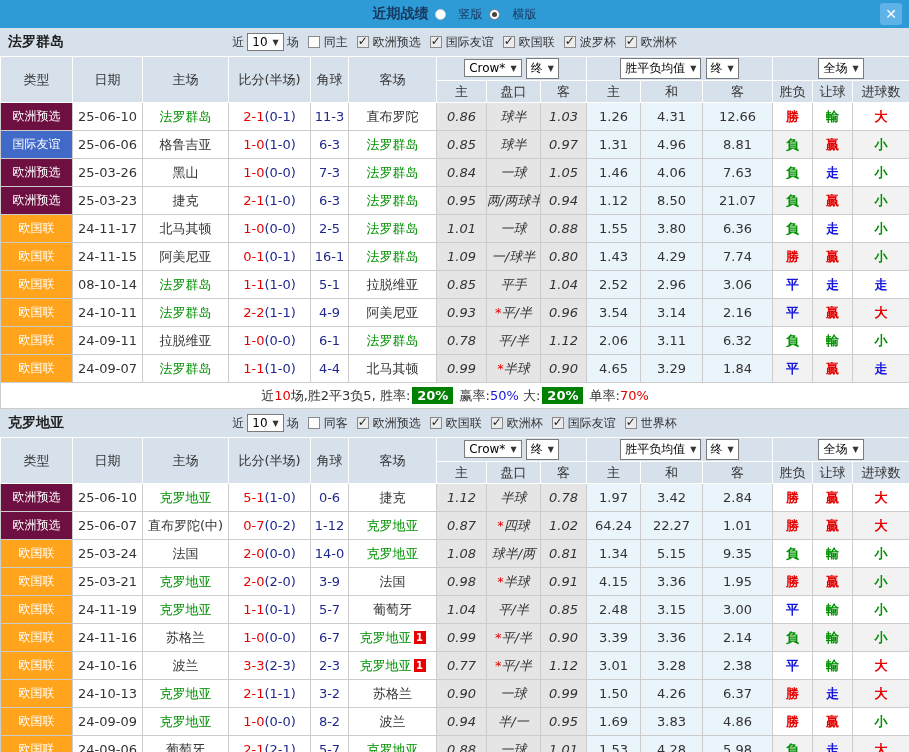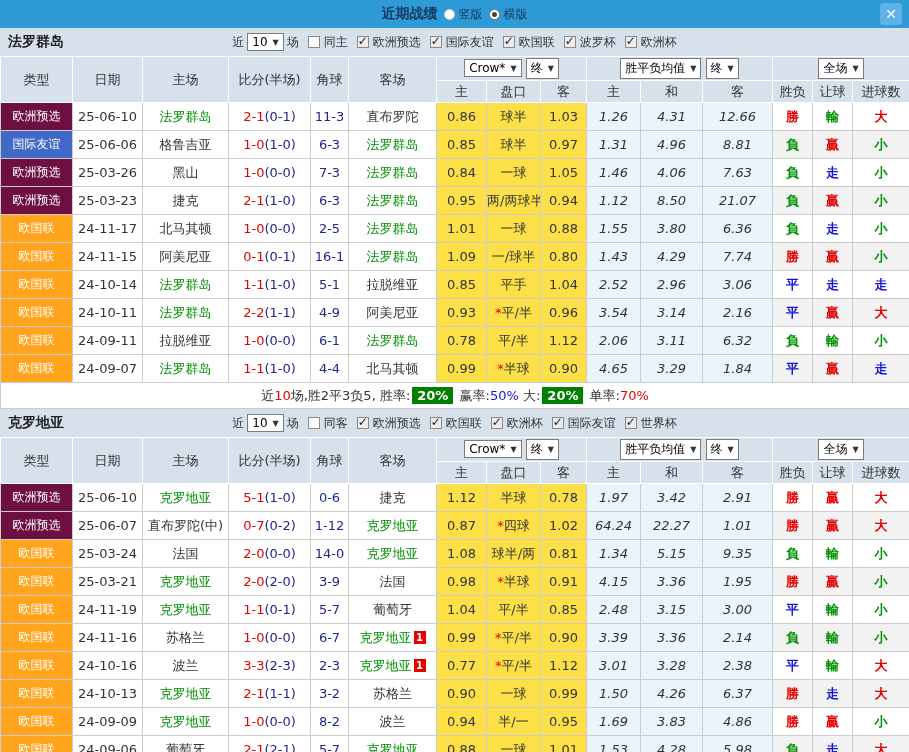--- a/index.html
+++ b/index.html
@@ -1,21 +1,21 @@
 <!DOCTYPE html>
 <html><head>
 <meta charset="utf-8">
 <style>
   * { margin:0; padding:0; box-sizing:border-box; }
   html,body { width:909px; height:752px; overflow:hidden; background:#fff;
     font-family:"DejaVu Sans","Liberation Sans",sans-serif; }
   .titlebar { position:relative; height:28px; background:#2E9BD6; display:flex;
     align-items:center; justify-content:center; gap:6px; }
   .title { color:#17375E; font-weight:bold; font-size:14px; }
-  .radio-group { display:flex; align-items:center; gap:4px; }
+  .radio-group { display:flex; align-items:center; gap:13px; }
   .radio { width:11px; height:11px; border-radius:50%; background:#fff;
     border:1px solid #cfcfcf; display:inline-block; position:relative; }
   .radio.sel::after { content:""; position:absolute; left:2px; top:2px;
     width:5px; height:5px; border-radius:50%; background:#444; }
   .radio-label { color:#17375E; font-size:12px; }
   .close-btn { position:absolute; right:7px; top:3px; width:22px; height:22px;
     background:#5FB2E8; border-radius:3px; color:#fff; font-weight:bold;
     font-size:14px; line-height:22px; text-align:center; cursor:pointer; }
   .section-bar { position:relative; height:28px; background:#D7E1EC;
     display:flex; align-items:center; justify-content:center; }
@@ -29,22 +29,22 @@
   .cbx.on { background:#ececec; }
   .cbx.on::after { content:"✓"; position:absolute; left:0px; top:-3px;
     font-size:12px; font-weight:bold; color:#222; }
   table { border-collapse:collapse; table-layout:fixed; width:909px; }
   thead th { background:#D7E1EC; border:1px solid #ffffff; font-weight:normal;
     font-size:13px; color:#333; height:22px; }
   thead .drops { padding:1px 0; }
   tbody td { border:1px solid #cccccc; height:28px; text-align:center;
     font-size:13px; color:#333; overflow:hidden; white-space:nowrap; }
   td.type { color:#fff; font-size:12px; }
-  td.cream { background:#fde047; }
-  td.blue { background:#EAF4FB;font-style:italic; }
+  td.cream { background:#e5e5e5;font-style:italic; }
+  td.blue { background:#EAF4FB; }
   tr.even td.res { background:#F2F2F2; }
   .grn { color:#009100; }
   .score-ft { color:#E60000; }
   .score-ht { color:#20288E; }
   .star { color:#E60000; }
   .redcard { display:inline-block; min-width:12px; height:13px; background:#E60000;
     color:#fff; font-size:10px; font-weight:bold; line-height:13px; padding:0 1px;
     margin-left:2px; vertical-align:1px; }
   td.summary { height:26px; font-size:13px; color:#333; border:1px solid #ccc; }
   .badge { background:#008000; color:#fff; font-weight:bold; padding:1px 5px; margin:0 2px; }
@@ -244,21 +244,21 @@
           <td class="cream">0.80</td>
           <td class="blue">1.43</td>
           <td class="blue">4.29</td>
           <td class="blue">7.74</td>
           <td class="res" style="color: rgb(230, 0, 0); font-weight: bold;">勝</td>
           <td class="res" style="color: rgb(230, 0, 0); font-weight: bold;">贏</td>
           <td class="res" style="color: rgb(0, 145, 0); font-weight: bold;">小</td>
         </tr>
         <tr class="odd">
           <td class="type" style="background: rgb(255, 164, 28);">欧国联</td>
-          <td>24-10-14</td>
+          <td>08-10-14</td>
           <td><span class="grn">法罗群岛</span></td>
           <td><span class="score-ft">1-1</span><span class="score-ht">(1-0)</span></td>
           <td style="color: rgb(32, 40, 142);">5-1</td>
           <td><span>拉脱维亚</span></td>
           <td class="cream">0.85</td>
           <td class="cream"><span>平手</span></td>
           <td class="cream">1.04</td>
           <td class="blue">2.52</td>
           <td class="blue">2.96</td>
           <td class="blue">3.06</td>
@@ -408,21 +408,21 @@
           <td>25-06-10</td>
           <td><span class="grn">克罗地亚</span></td>
           <td><span class="score-ft">5-1</span><span class="score-ht">(1-0)</span></td>
           <td style="color: rgb(32, 40, 142);">0-6</td>
           <td><span>捷克</span></td>
           <td class="cream">1.12</td>
           <td class="cream"><span>半球</span></td>
           <td class="cream">0.78</td>
           <td class="blue">1.97</td>
           <td class="blue">3.42</td>
-          <td class="blue">2.91</td>
+          <td class="blue">2.84</td>
           <td class="res" style="color: rgb(230, 0, 0); font-weight: bold;">勝</td>
           <td class="res" style="color: rgb(230, 0, 0); font-weight: bold;">贏</td>
           <td class="res" style="color: rgb(230, 0, 0); font-weight: bold;">大</td>
         </tr>
         <tr class="even">
           <td class="type" style="background: rgb(110, 15, 66);">欧洲预选</td>
           <td>25-06-07</td>
           <td><span>直布罗陀(中)</span></td>
           <td><span class="score-ft">0-7</span><span class="score-ht">(0-2)</span></td>
           <td style="color: rgb(32, 40, 142);">1-12</td>

